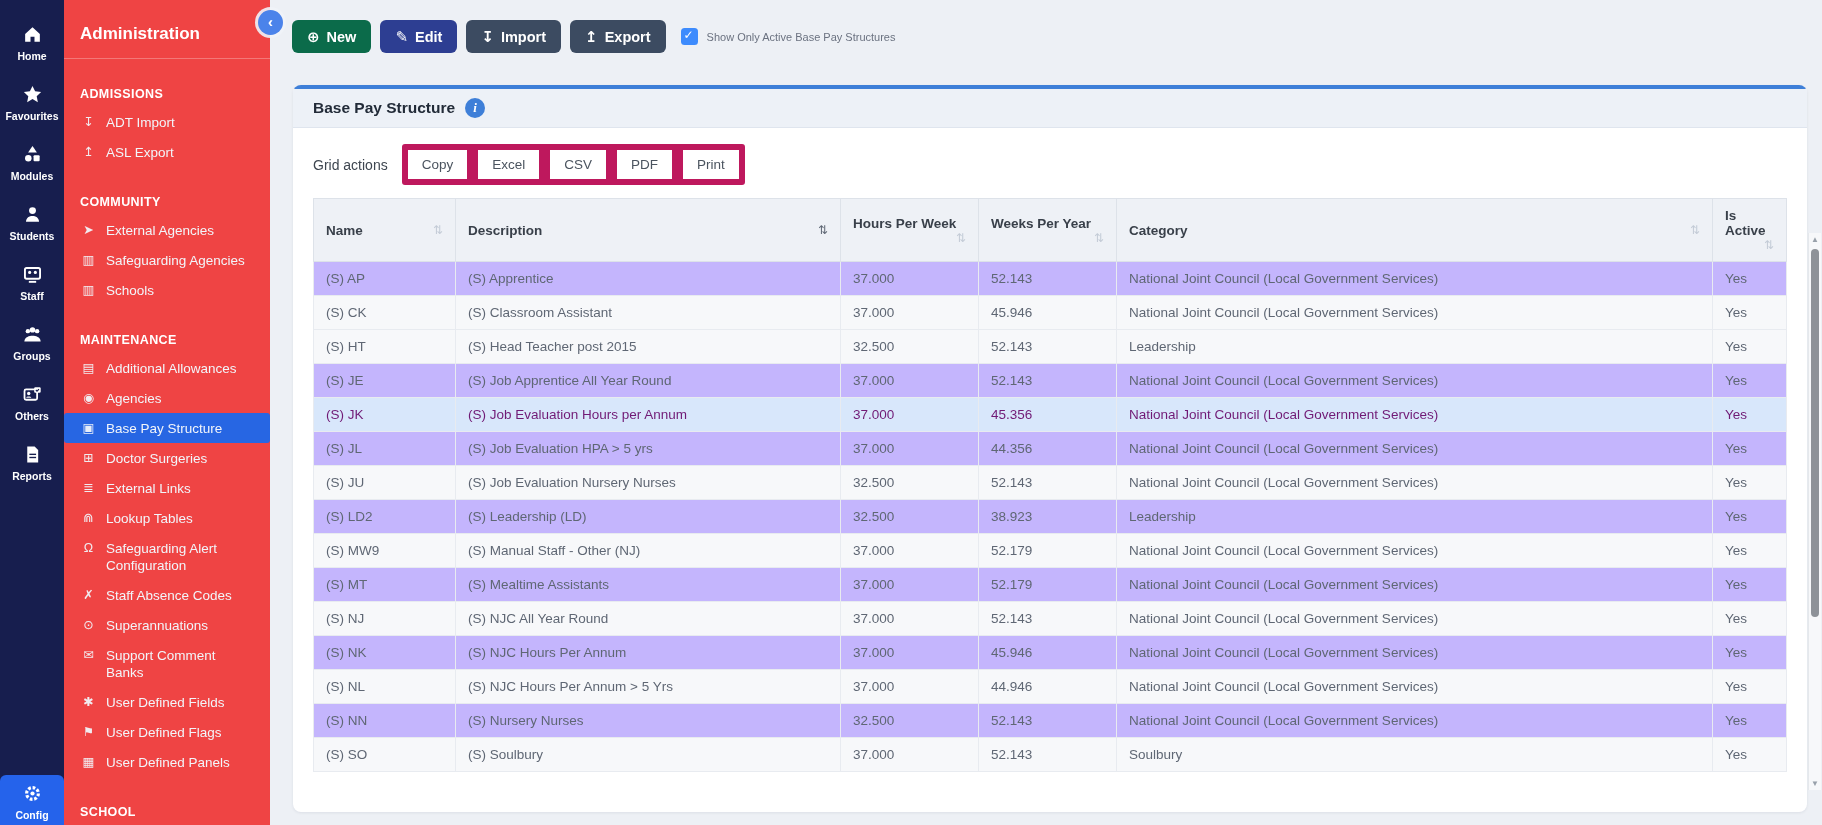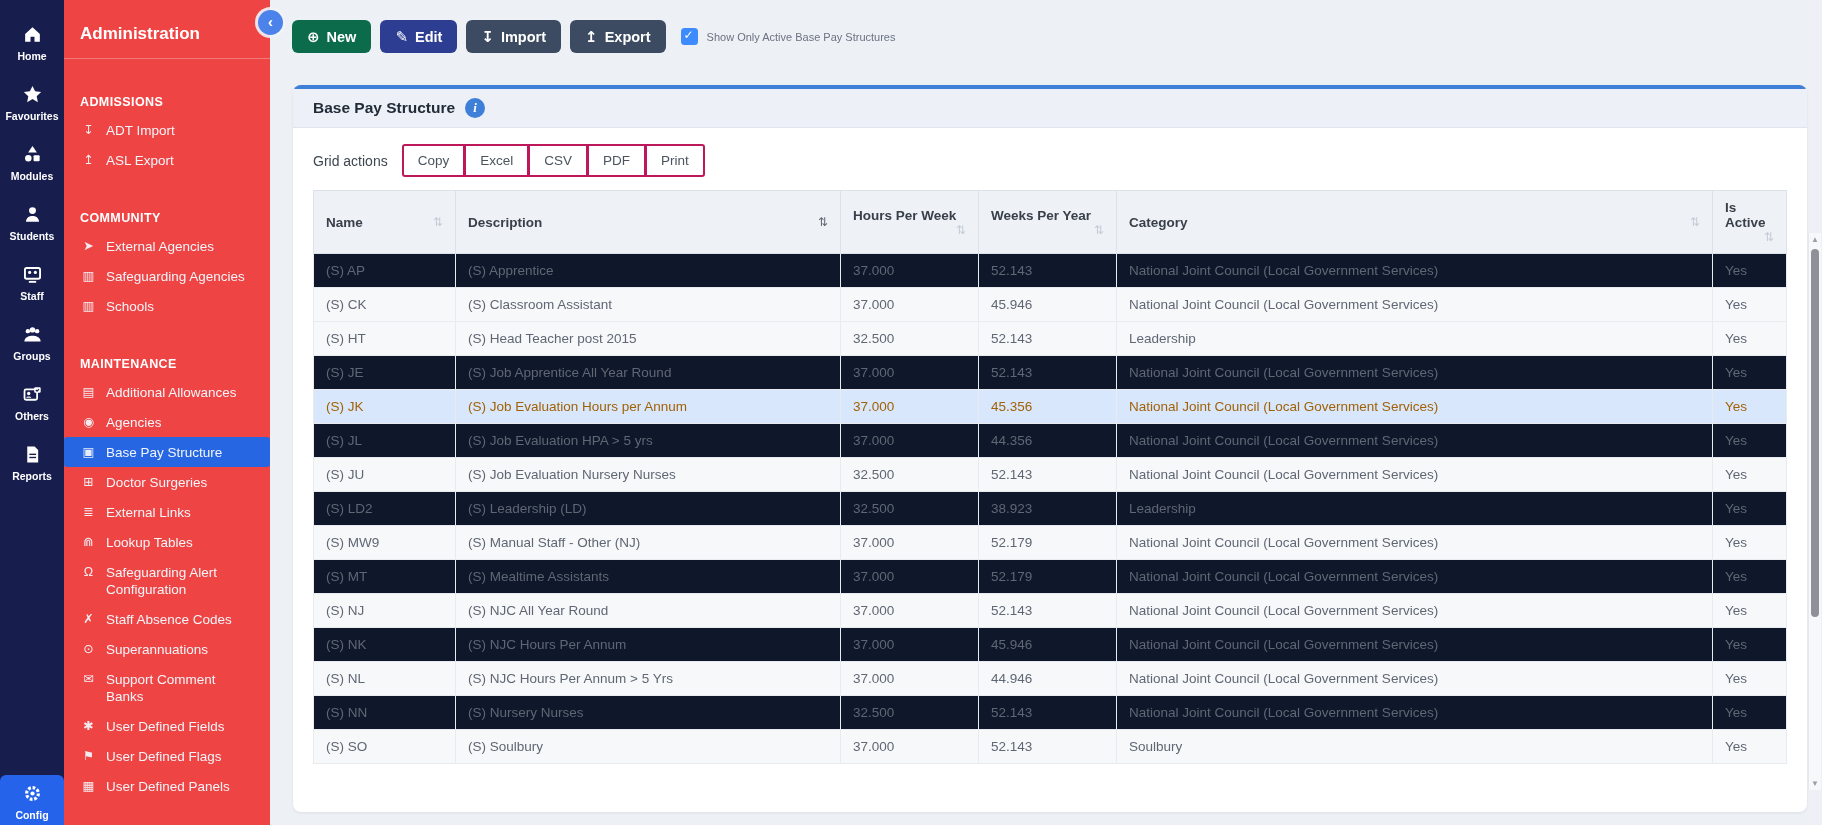--- a/index.html
+++ b/index.html
@@ -13,21 +13,21 @@
                width:64px; cursor:pointer; }
   .rail-item svg { width:21px; height:21px; display:block; }
   .rail-label { color:#fff; font-size:10.5px; font-weight:bold; }
   .rail-config { margin-top:auto; margin-bottom:0; background:#2563eb; width:64px; height:50px;
                  justify-content:center; border-radius:6px 6px 0 0; padding-top:4px; }
 
   
   .menu { position:absolute; left:64px; top:0; width:206px; height:825px; background:#ef4444; color:#fff; z-index:2; }
   .menu-title { font-size:17px; font-weight:bold; padding:24px 16px 14px; border-bottom:1px solid rgba(255,255,255,.28); }
   .menu-sections { padding:0 16px; }
-  .menu-section { margin-top:36px; }
+  .menu-section { margin-top:28px; }
   .menu-section-header { font-size:12.5px; font-weight:bold; letter-spacing:.4px; margin-bottom:6px; }
   .menu-item { display:flex; align-items:flex-start; gap:9px; padding:6.5px 16px; margin:0 -16px;
                font-size:13.5px; color:#f2f5fa; cursor:pointer; border-radius:3px; line-height:17px; }
   .menu-item-icon { width:17px; flex:0 0 17px; text-align:center; font-size:12.5px; line-height:17px; opacity:.95; }
   .menu-item.active { background:#2766e3; }
 
   
   .content { position:absolute; left:270px; top:0; width:1552px; height:825px; }
   .collapse-btn { position:absolute; left:258px; top:10px; width:25px; height:25px; border-radius:50%;
                   background:#4b83ea; color:#fff; font-size:15px; font-weight:bold; text-align:center;
@@ -55,41 +55,41 @@
                  display:flex; align-items:center; gap:10px; padding:0 20px; border-radius:0; }
   .card-title { font-size:15.5px; font-weight:bold; color:#222b38; }
   .info-icon { width:20px; height:20px; border-radius:50%; background:#3e7fd8; color:#fff;
                font-family:"Liberation Serif",serif; font-style:italic; font-weight:bold; font-size:13px;
                text-align:center; line-height:20px; cursor:pointer; }
   .card-body { padding:16px 20px 20px; }
 
   .controls-row { display:flex; align-items:center; justify-content:space-between; margin-bottom:13px; }
   .ga-wrap { display:flex; align-items:center; }
   .ga-label { font-size:14px; color:#3e4650; margin-right:14px; }
-  .grid-btn { padding:7px 14px; border:2px solid #be185d; background:#fff; color:#4b545f;
+  .grid-btn { padding:7px 14px; border:6px solid #be185d; background:#fff; color:#4b545f;
               font-size:13.5px; margin-left:-1px; cursor:pointer; font-family:inherit; }
   .grid-btn:first-child { margin-left:0; border-radius:3px 0 0 3px; }
   .grid-btn:last-child { border-radius:0 3px 3px 0; }
   .search-wrap { display:flex; align-items:center; }
   .search-label { font-size:14px; color:#3e4650; margin-right:9px; }
   .search-input { width:172px; height:30px; border:1px solid #c9d0d9; border-radius:4px;
                   font-size:13.5px; padding:0 8px; font-family:inherit; color:#333; }
 
   
   table { width:100%; border-collapse:collapse; table-layout:fixed; }
   th { background:#eef1f6; border:1px solid #dde2e9; padding:9px 12px; text-align:left;
        font-size:13.5px; color:#39404a; font-weight:bold; cursor:pointer; }
   .sort { float:right; color:#c3cbd6; font-size:12px; margin-left:6px; font-weight:normal; }
   .sort.sorted { color:#5d6673; }
   td { border:1px solid #e8ebf0; padding:9px 12px; font-size:13.5px; color:#5f6774;
        white-space:nowrap; overflow:hidden; }
-  tbody tr { background:#0f172a; cursor:pointer; }
+  tbody tr { background:#c4b5fd; cursor:pointer; }
   tbody tr.stripe { background:#f7f8fa; }
   tbody tr.selected { background:#d8e7fb; }
-  tbody tr.selected td { color:#a16207; font-weight:500; }
+  tbody tr.selected td { color:#701a75; font-weight:500; }
 
   
   .page-scrollbar { position:absolute; left:1808px; top:233px; width:13px; height:557px;
                     background:#f7f8fa; border-left:1px solid #e5e8ec; z-index:4; }
   .sb-arrow { position:absolute; left:0; width:100%; text-align:center; font-size:8px; color:#98a0aa; cursor:pointer; }
   .sb-up { top:2px; } .sb-down { bottom:2px; }
   .sb-thumb { position:absolute; left:2px; width:8px; border-radius:4px; background:#8e9298;
               top:16px; height:368px; cursor:grab; }
 </style>
 </head>

